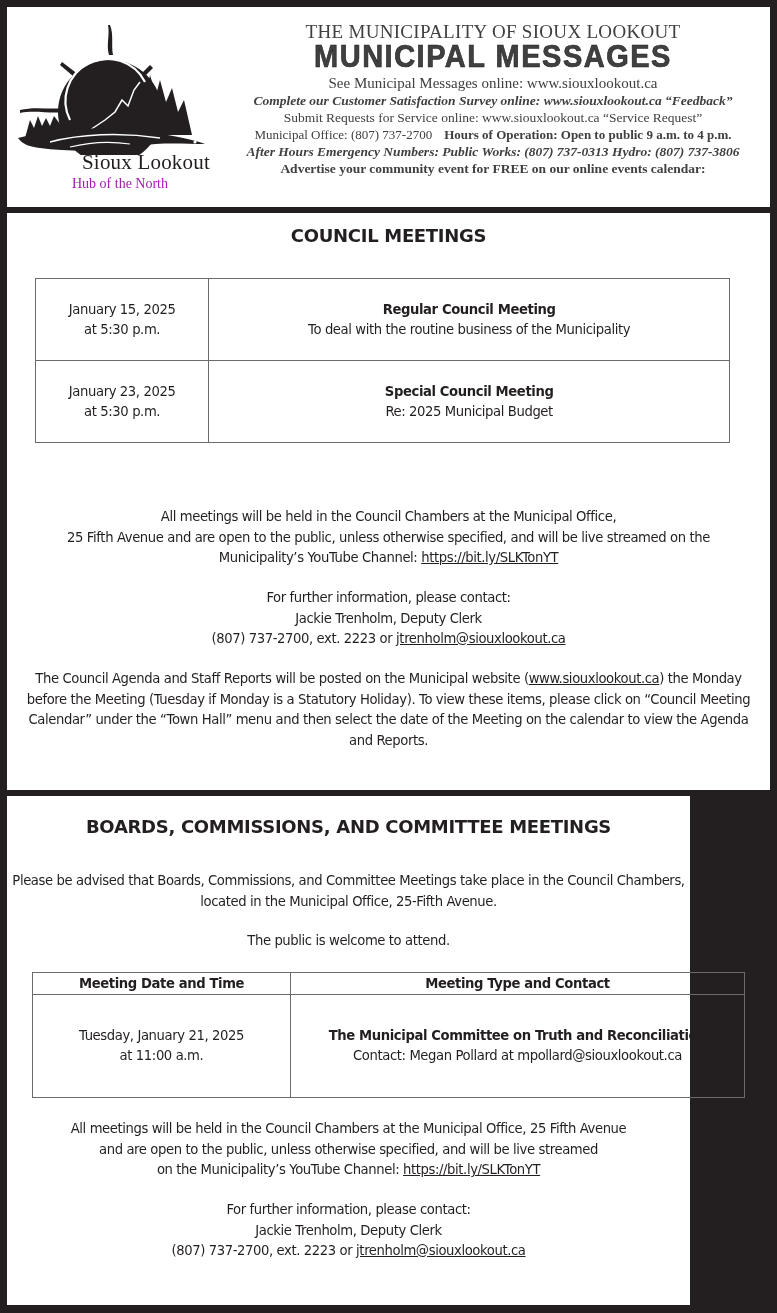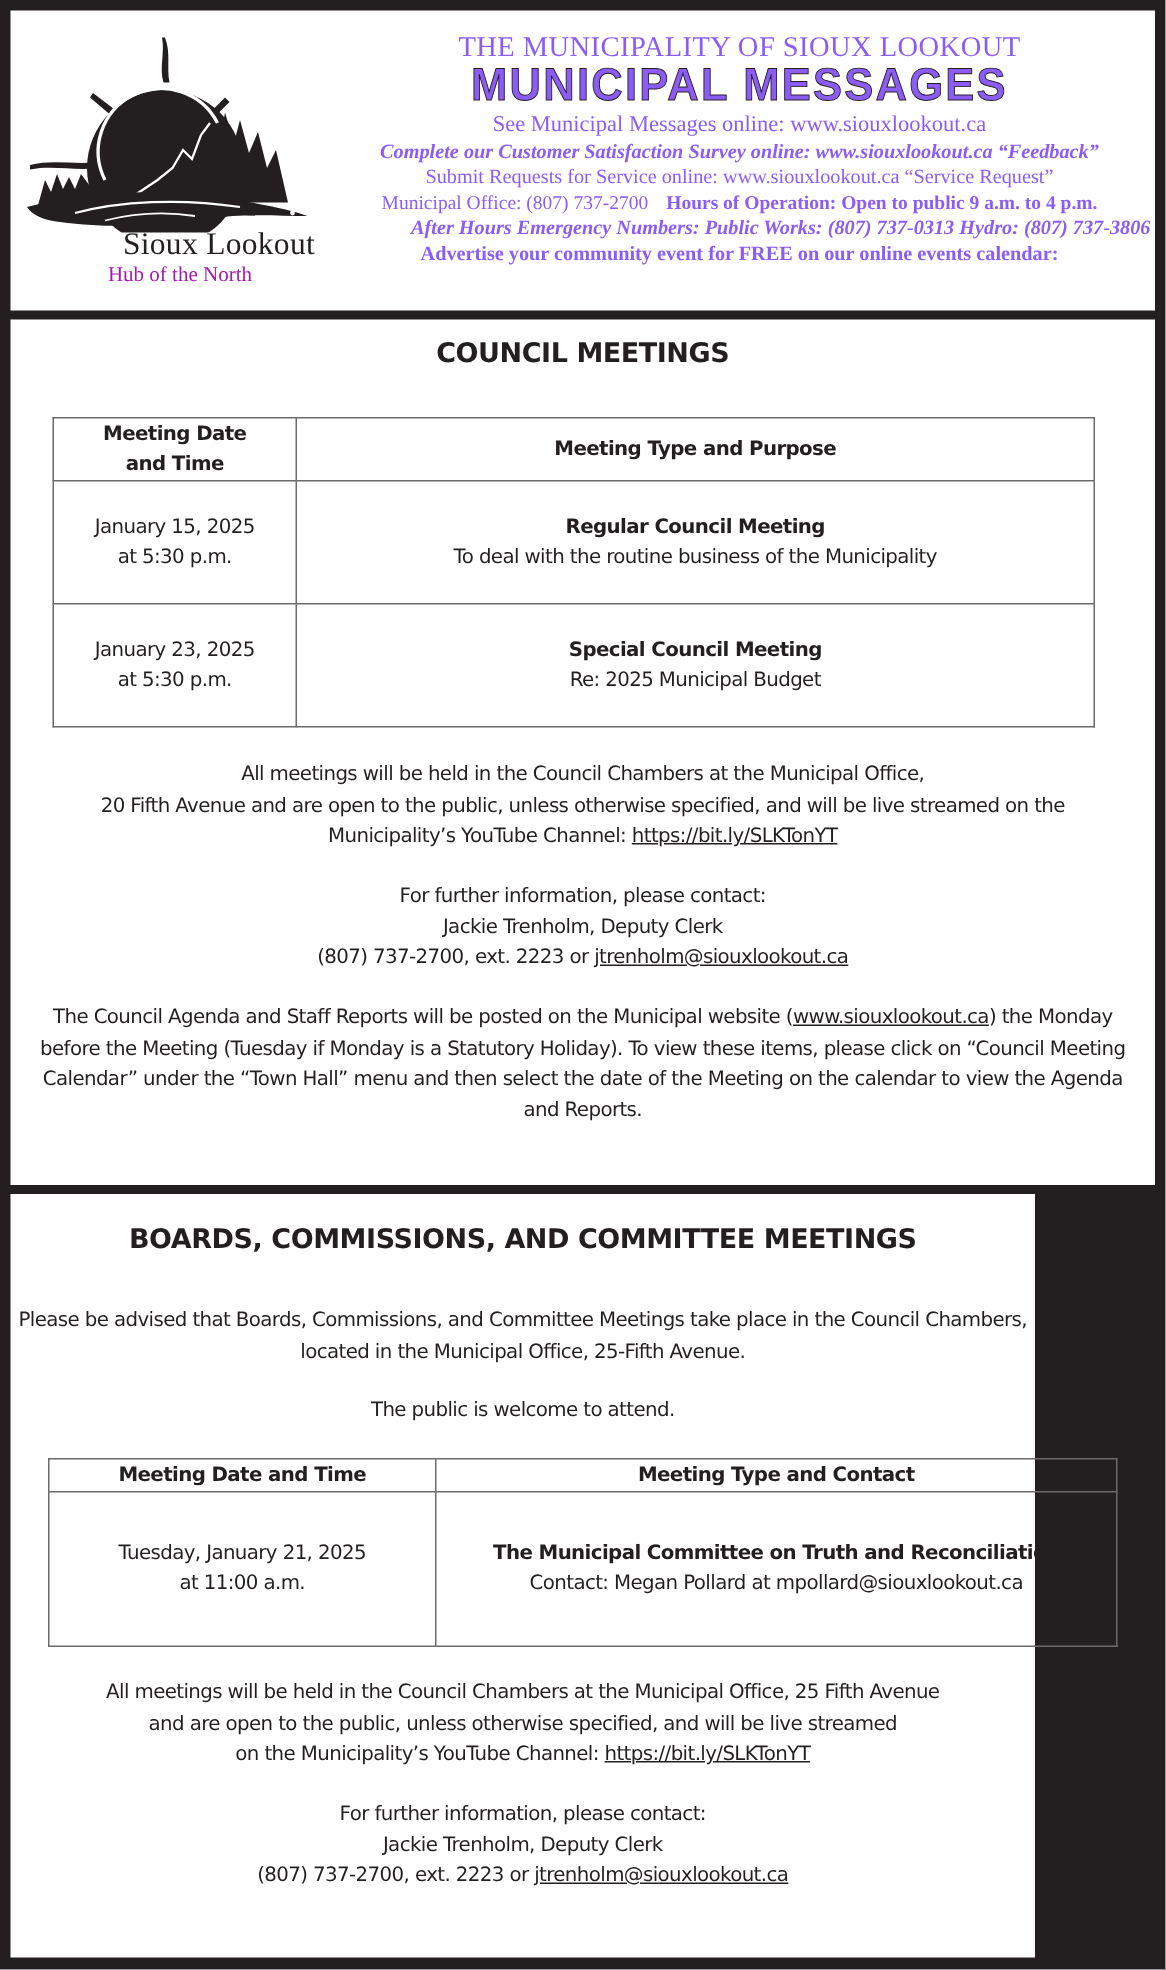--- a/index.html
+++ b/index.html
@@ -12,30 +12,30 @@
     
     #header { left: 7px; top: 7px; width: 763px; height: 200px; }
     #logo { position: absolute; left: 3px; top: 13px; width: 200px; height: 175px; }
     #logo svg { display: block; }
     .logo-name { position: absolute; left: 0; top: 130px; width: 200px; text-align: right;
       font-family: "Liberation Serif", serif; font-size: 21px; letter-spacing: 0.2px; color: #231f20; }
     .logo-tag { position: absolute; left: 0; top: 156px; width: 200px; text-align: center;
       font-family: "Liberation Serif", serif; font-size: 14px; color: #a21caf; padding-left: 20px; }
 
     .hdr-text { position: absolute; left: 212px; top: 15px; width: 548px; text-align: center;
-      font-family: "Liberation Serif", serif; color: #8b5cf6; }
+      font-family: "Liberation Serif", serif; color: #404040; }
     .hdr-line1 { font-size: 19px; line-height: 20px; letter-spacing: 0.3px; }
     .hdr-line2 { font-family: "Liberation Sans", sans-serif; font-weight: 900; font-size: 29px; line-height: 30px;
       letter-spacing: 1.5px; transform: scaleY(1.05); -webkit-text-stroke: 0.6px #231f20; }
     .hdr-line3 { font-size: 15px; line-height: 17px; margin-top: 3px; }
     .hdr-line4 { font-size: 13.5px; line-height: 17px; font-style: italic; font-weight: bold; }
     .hdr-line5 { font-size: 13.5px; line-height: 17px; }
     .hdr-line6 { font-size: 13px; line-height: 17px; }
     .hdr-line6 b { margin-left: 12px; }
-    .hdr-line7 { font-size: 13.5px; line-height: 17px; font-style: italic; font-weight: bold; text-align: right; }
+    .hdr-line7 { font-size: 13.5px; line-height: 17px; font-style: italic; font-weight: bold; }
     .hdr-line8, .hdr-line9 { font-size: 13.5px; line-height: 17px; font-weight: bold; }
 
     
     .sec-text { font-family: "DejaVu Sans", sans-serif; font-size: 13.2px; line-height: 20.5px; text-align: center; color: #231f20;
       letter-spacing: -0.4px; }
     .sec-title { font-family: "DejaVu Sans", sans-serif; font-weight: bold; font-size: 18px; text-align: center; color: #231f20; letter-spacing: -0.3px; }
     a.link { color: #231f20; text-decoration: underline; }
 
     
     #council { left: 7px; top: 213px; width: 763px; height: 577px; padding-left: 20px; }
@@ -107,27 +107,20 @@
     <div class="hdr-line7">After Hours Emergency Numbers: Public Works: (807) 737-0313 Hydro: (807) 737-3806</div>
     <div class="hdr-line8">Advertise your community event for FREE on our online events calendar:</div>
   </div>
 </div>
 
 <div class="panel" id="council">
   <div class="sec-title">COUNCIL MEETINGS</div>
 
   <table class="mt" id="council-table">
     <tbody>
-        <tr>
-      <th class="c1">
-        <div>Meeting Date</div>
-        <div>and Time</div>
-      </th>
-      <th>Meeting Type and Purpose</th>
-    </tr>
     <tr>
       <td>
         <div>January 15, 2025</div>
         <div>at 5:30 p.m.</div>
       </td>
       <td>
         <div class="bold">Regular Council Meeting</div>
         <div>To deal with the routine business of the Municipality</div>
       </td>
     </tr>
@@ -139,21 +132,21 @@
       <td>
         <div class="bold">Special Council Meeting</div>
         <div>Re: 2025 Municipal Budget</div>
       </td>
     </tr>
   </tbody>
     </table>
 
   <div class="sec-text" id="council-notes1">
     <div>All meetings will be held in the Council Chambers at the Municipal Office,</div>
-    <div>20 Fifth Avenue and are open to the public, unless otherwise specified, and will be live streamed on the</div>
+    <div>25 Fifth Avenue and are open to the public, unless otherwise specified, and will be live streamed on the</div>
     <div><span>Municipality’s YouTube Channel: </span><a class="link">https://bit.ly/SLKTonYT</a></div>
   </div>
 
   <div class="sec-text" id="council-notes2">
     <div>For further information, please contact:</div>
     <div>Jackie Trenholm, Deputy Clerk</div>
     <div><span>(807) 737-2700, ext. 2223 or </span><a class="link">jtrenholm@siouxlookout.ca</a></div>
   </div>
 
   <div class="sec-text" id="council-notes3"><span>The Council Agenda and Staff Reports will be posted on the Municipal website (</span><a class="link">www.siouxlookout.ca</a><span>) the Monday before the Meeting (Tuesday if Monday is a Statutory Holiday).  To view these items, please click on “Council Meeting Calendar” under the “Town Hall” menu and then select the date of the Meeting on the calendar to view the Agenda and Reports.</span></div>

